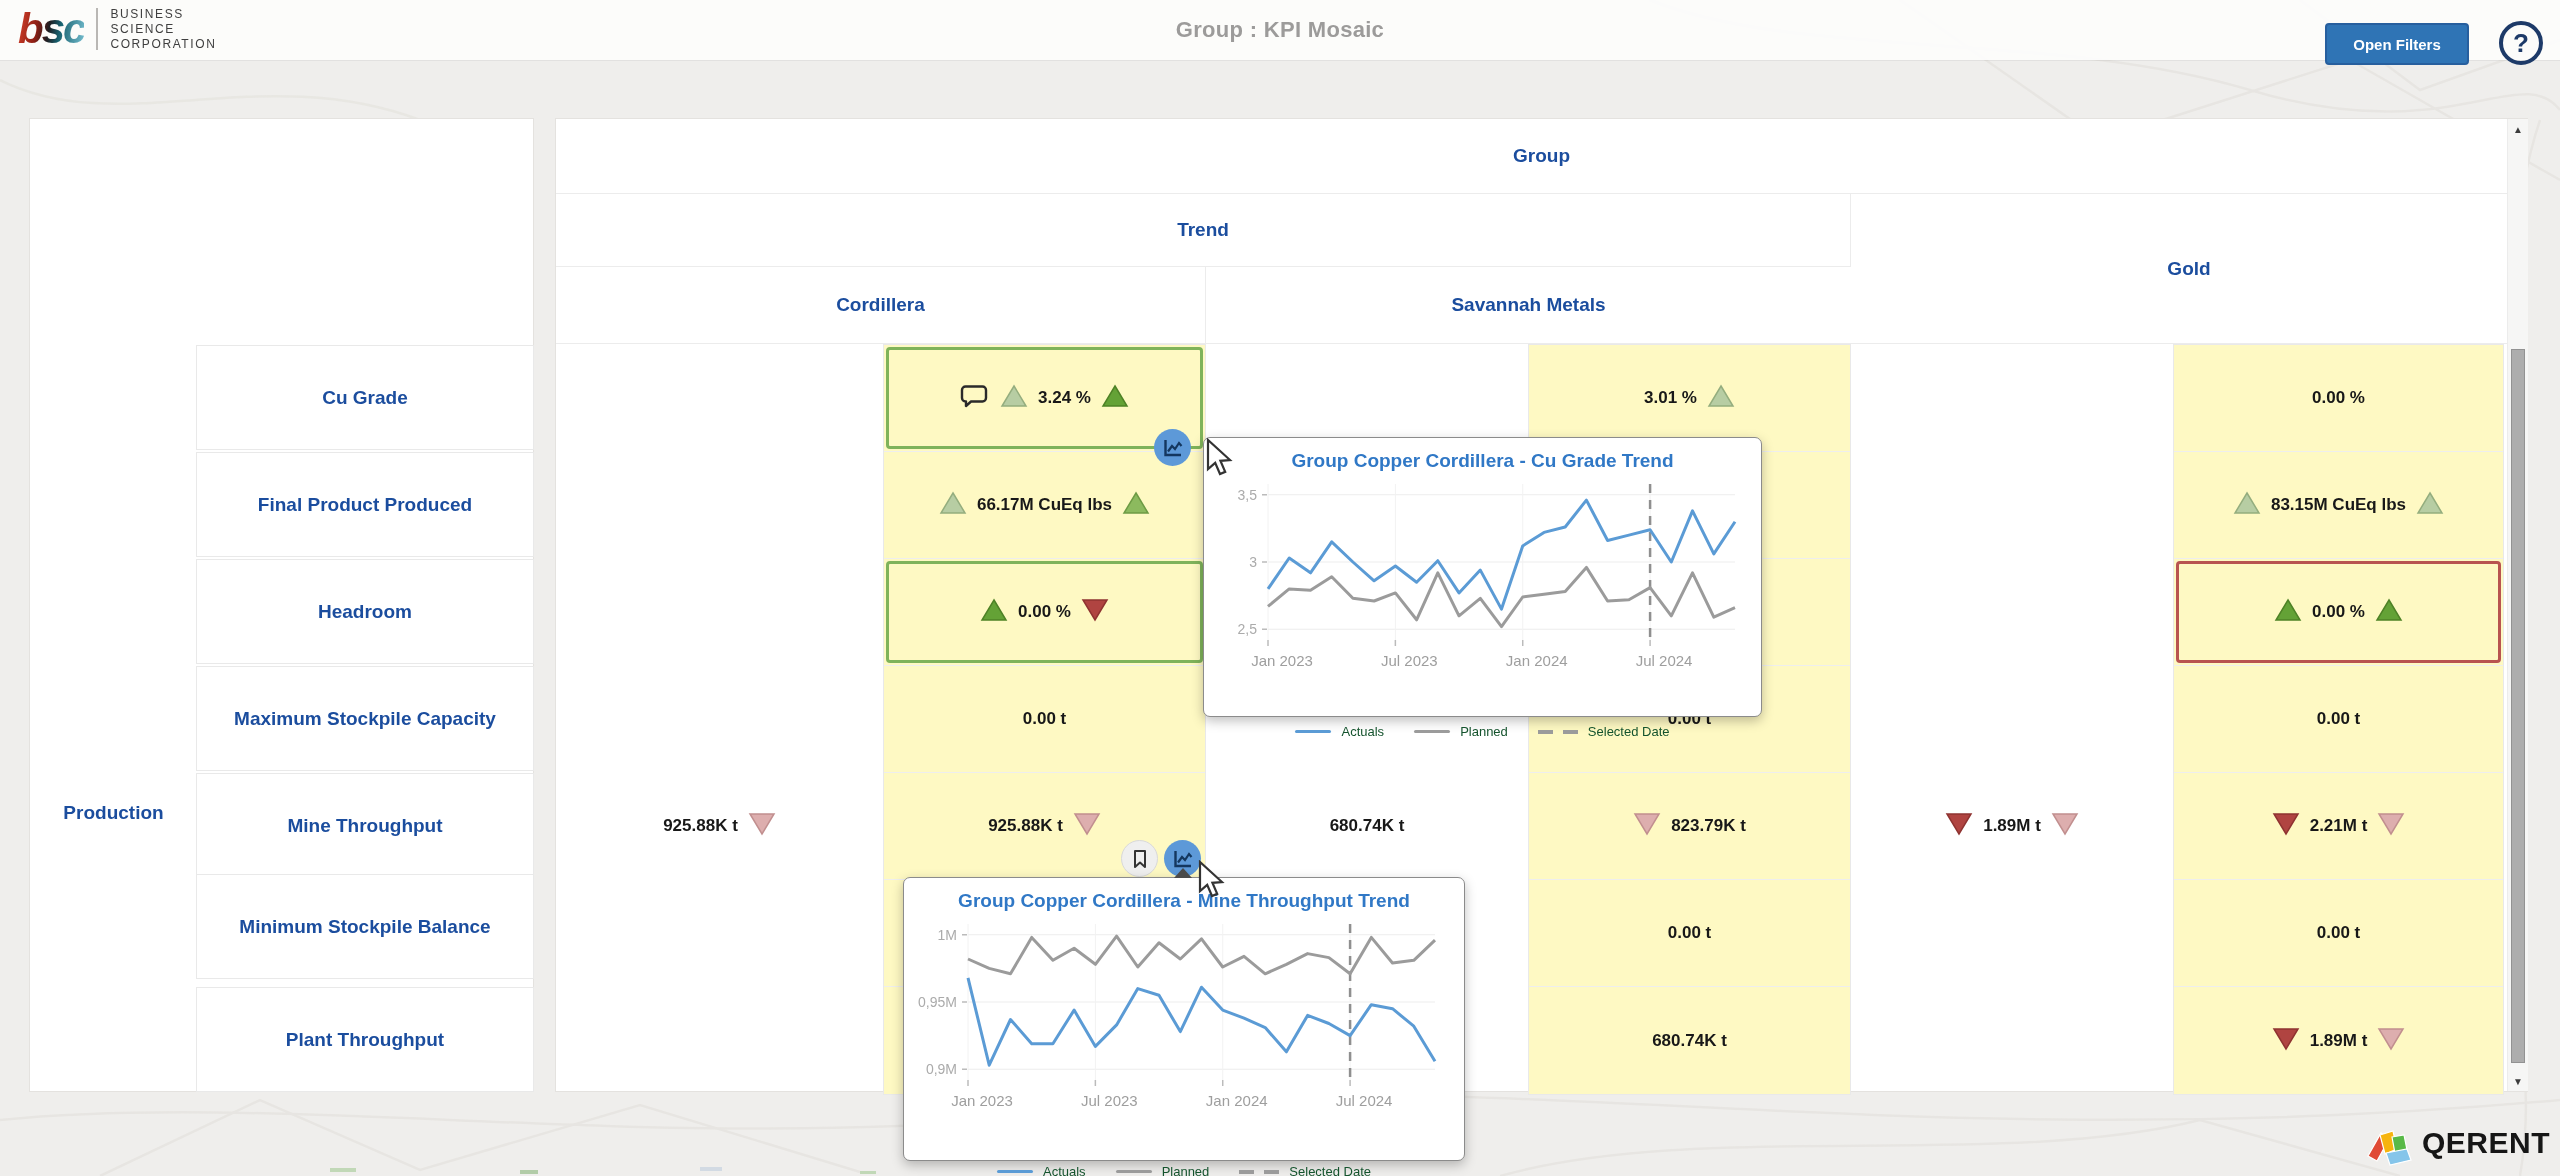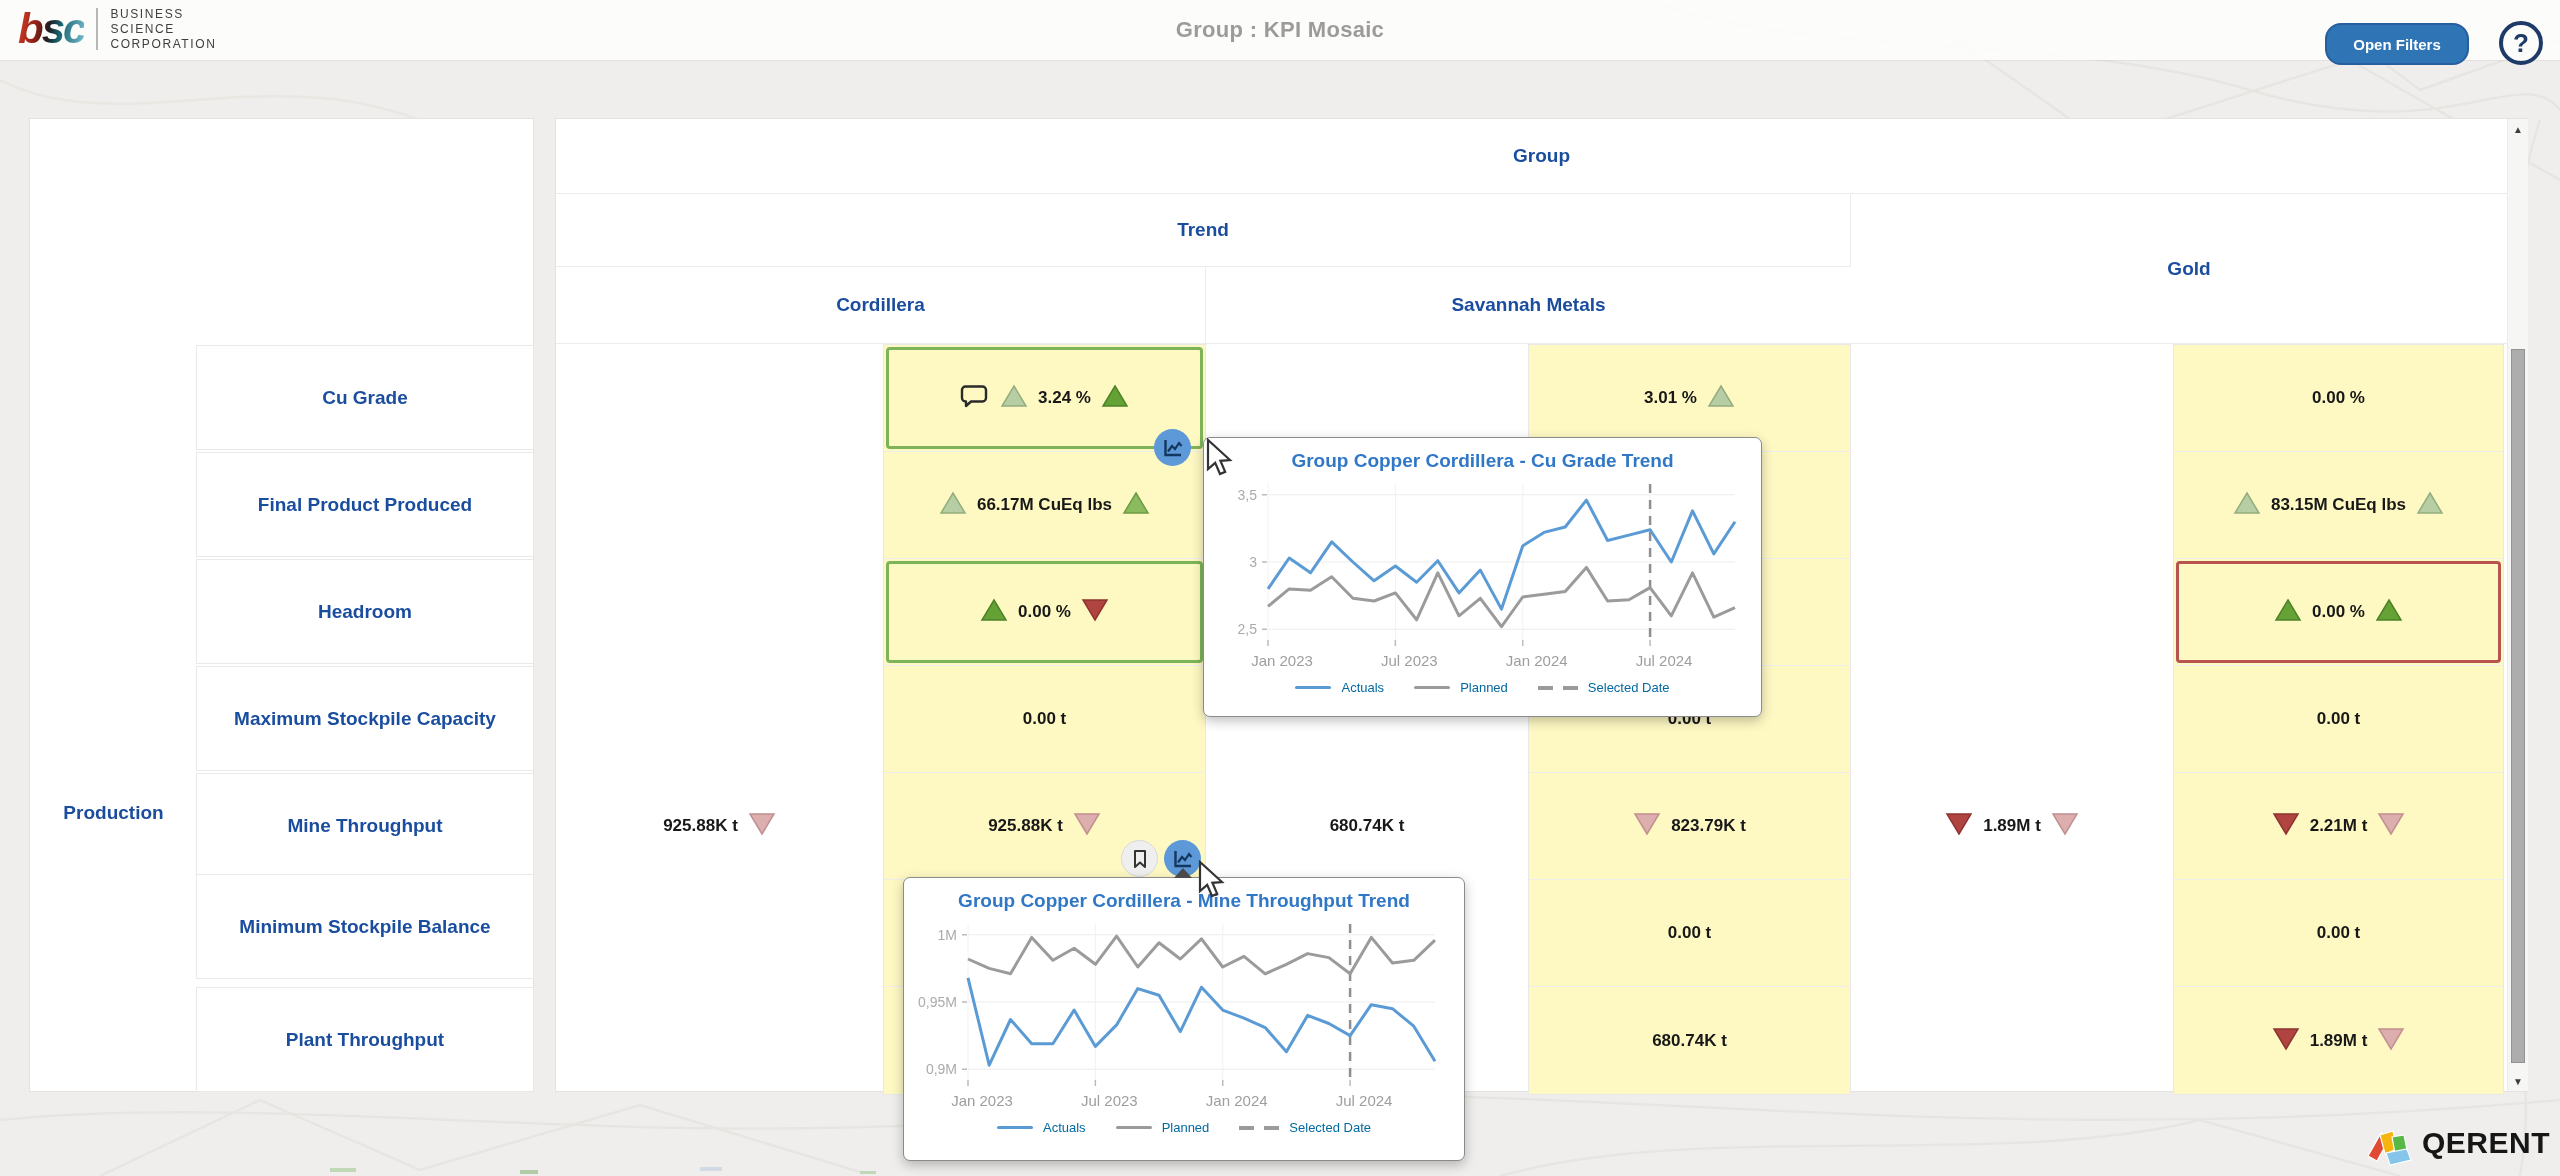--- a/index.html
+++ b/index.html
@@ -11,21 +11,21 @@
   .logo-wrap{position:absolute;left:18px;top:6px;display:flex;align-items:center;gap:12px;}
   .logo-mark{font-size:42px;font-weight:800;font-style:italic;line-height:46px;
     background:linear-gradient(100deg,#d8422b 0%,#8e1f14 30%,#1e1e22 47%,#17606e 62%,#79c2d4 100%);
     -webkit-background-clip:text;background-clip:text;color:transparent;letter-spacing:-2px;}
   .logo-div{width:2px;height:42px;background:#b9b7b4;}
   .logo-lines{display:flex;flex-direction:column;justify-content:center;gap:1px;}
   .logo-lines div{font-size:12px;letter-spacing:1.6px;color:#3f3f3f;font-weight:500;line-height:14px;}
   .page-title{position:absolute;left:0;right:0;top:0;height:60px;display:flex;align-items:center;justify-content:center;
     color:#9c9b9a;font-weight:bold;font-size:22px;letter-spacing:.3px;}
   .open-filters{position:absolute;right:91px;top:23px;width:140px;height:38px;background:#2f74b5;border:2px solid #275f9e;
-    border-radius:16px;color:#fff;font-weight:bold;font-size:15px;display:flex;align-items:center;justify-content:center;cursor:pointer;}
+    border-radius:4px;color:#fff;font-weight:bold;font-size:15px;display:flex;align-items:center;justify-content:center;cursor:pointer;}
   .help-btn{position:absolute;right:17px;top:21px;width:44px;height:44px;border-radius:50%;border:4px solid #1d3a68;
     color:#1d3a68;font-weight:bold;font-size:26px;display:flex;align-items:center;justify-content:center;background:transparent;box-sizing:border-box;cursor:pointer;}
 
   
   .card{position:absolute;background:#fff;border:1px solid #e4e2df;box-sizing:border-box;z-index:1;}
   #labels-card{left:29px;top:118px;width:505px;height:974px;}
   #grid-card{left:555px;top:118px;width:1973px;height:974px;}
 
   .prod-label{position:absolute;left:0;top:683px;width:167px;text-align:center;color:#1b4d9e;font-weight:bold;font-size:19px;}
   .kpi-label{position:absolute;left:166px;width:338px;height:105px;background:#fff;border:1px solid #e9e9e9;box-sizing:border-box;
@@ -53,21 +53,21 @@
   
   .vscroll{position:absolute;left:1951px;top:0;width:21px;height:972px;background:#f6f6f5;border-left:1px solid #ececec;box-sizing:border-box;}
   .sb-btn{position:absolute;left:0;width:20px;height:20px;display:flex;align-items:center;justify-content:center;font-size:10px;color:#3c3c3c;cursor:pointer;}
   .sb-thumb{position:absolute;left:3px;width:14px;top:230px;height:714px;background:#adadad;border:1px solid #929292;box-sizing:border-box;cursor:grab;}
 
   
   .tooltip{position:absolute;background:#fff;border:1px solid #8b8b8b;border-radius:7px;box-shadow:0 4px 12px rgba(0,0,0,.25);
     z-index:6;display:flex;flex-direction:column;padding:8px 14px 4px;box-sizing:border-box;}
   .tt-title{color:#3078c6;font-weight:bold;font-size:19px;text-align:center;margin:4px 0 2px;}
   .tt-pointer{position:absolute;top:-10px;left:270px;width:0;height:0;border-left:9px solid transparent;border-right:9px solid transparent;border-bottom:10px solid #4a4a4a;}
-  .legend{display:flex;justify-content:center;gap:30px;color:#0369a1;font-size:13px;align-items:center;padding:2px 0 4px;}
+  .legend{display:flex;justify-content:center;gap:30px;color:#14532d;font-size:13px;align-items:center;padding:2px 0 4px;margin-top:44px;}
   .leg-item{display:flex;align-items:center;gap:10px;}
   .leg-line{width:36px;height:3px;border-radius:2px;}
   .leg-dashes{display:flex;gap:10px;}
   .leg-dash{width:15px;height:4px;background:#9b9b9b;}
 
   .cursor{position:absolute;z-index:9;pointer-events:none;}
   .qerent{position:absolute;right:10px;bottom:6px;display:flex;align-items:flex-start;gap:8px;z-index:3;}
   .qerent-text{font-weight:800;font-size:30px;color:#161616;letter-spacing:.5px;}
 </style>
 </head>

